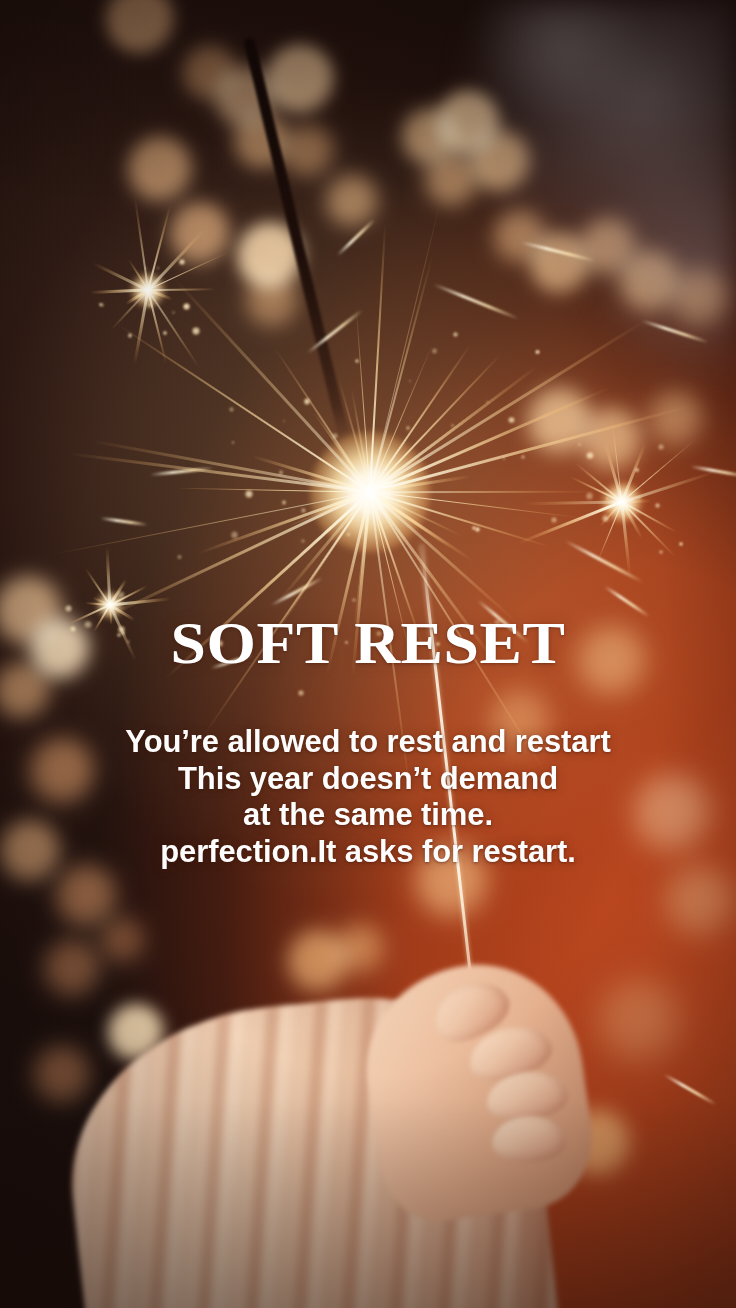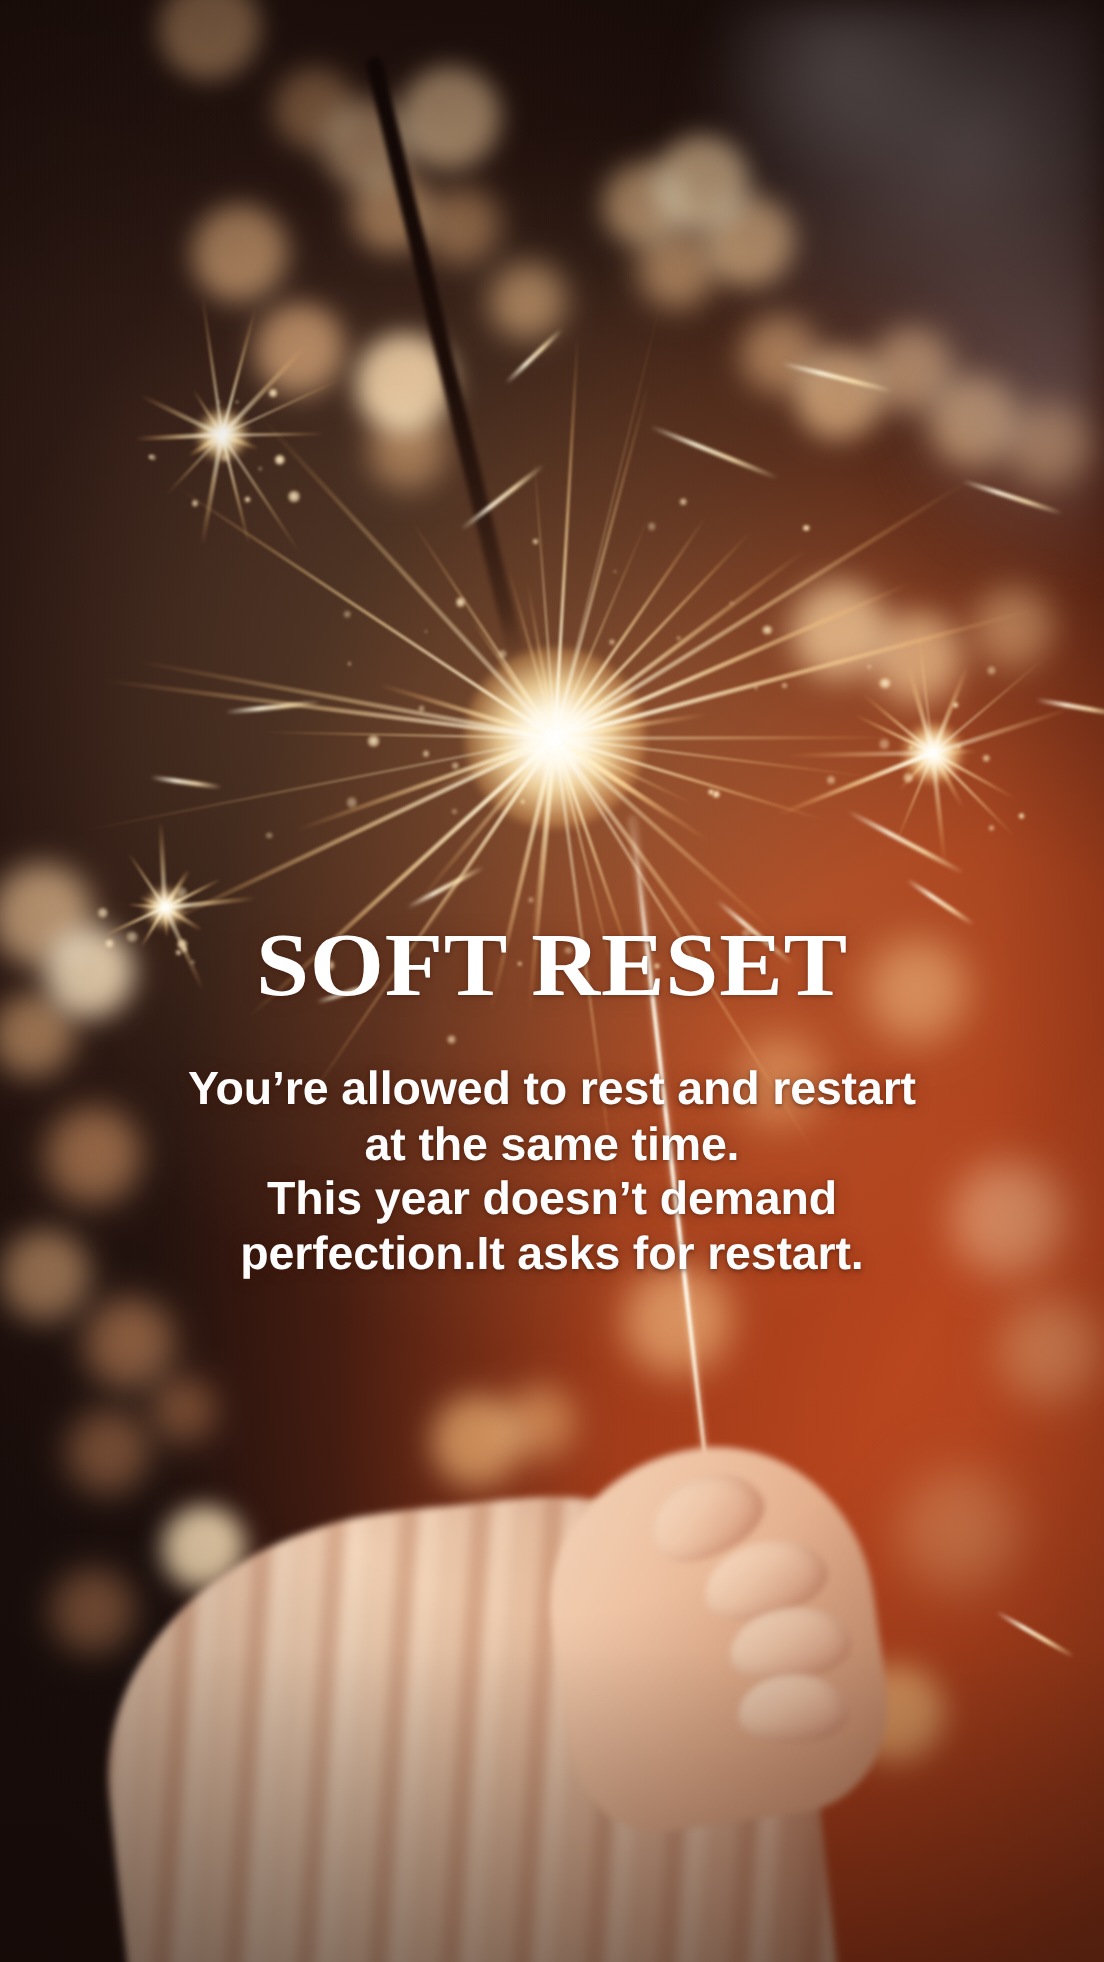--- a/index.html
+++ b/index.html
@@ -176,21 +176,21 @@
     font-family: "Liberation Serif", "DejaVu Serif", serif;
     font-weight: 700;
     font-size: 60px;
     line-height: 62px;
     letter-spacing: 0.5px;
     color: #ffffff;
     transform: scaleX(1.06);
     text-shadow: 0 1px 3px rgba(60,20,8,0.45), 0 0 14px rgba(90,35,12,0.30);
   }
   .body-copy {
-    margin: 0;
+    margin: 16px;
     padding-top: 34px;
     font-family: "Liberation Sans", "DejaVu Sans", sans-serif;
     font-weight: 700;
     font-size: 31px;
     line-height: 36.5px;
     letter-spacing: -0.1px;
     color: #fdfdfd;
     text-shadow: 0 1px 3px rgba(60,20,8,0.50), 0 0 12px rgba(80,30,10,0.32);
   }
   .body-copy .line { display: block; white-space: pre; }
@@ -443,19 +443,19 @@
     <div class="streak" style="left: 330px; top: 236px; width: 52px; transform: rotate(-44deg); z-index: 6;"></div>
     <div class="streak" style="left: 690px; top: 470px; width: 58px; transform: rotate(10deg); z-index: 6;"></div>
     <div class="streak" style="left: 210px; top: 660px; width: 44px; transform: rotate(-18deg); z-index: 6;"></div>
     <div class="streak" style="left: 660px; top: 1088px; width: 60px; transform: rotate(30deg); z-index: 6;"></div>
     <div class="bg-vignette"></div>
 
   <div class="text-block">
     <h1 class="title">SOFT RESET</h1>
     <p class="body-copy" id="body-copy">
         <span class="line">You’re allowed to rest and restart</span>
+        <span class="line">This year doesn’t demand</span>
         <span class="line">at the same time.</span>
-        <span class="line">This year doesn’t demand</span>
         <span class="line">perfection.It asks for restart.</span>
       </p>
   </div>
 
 </div>
 
 </body></html>

